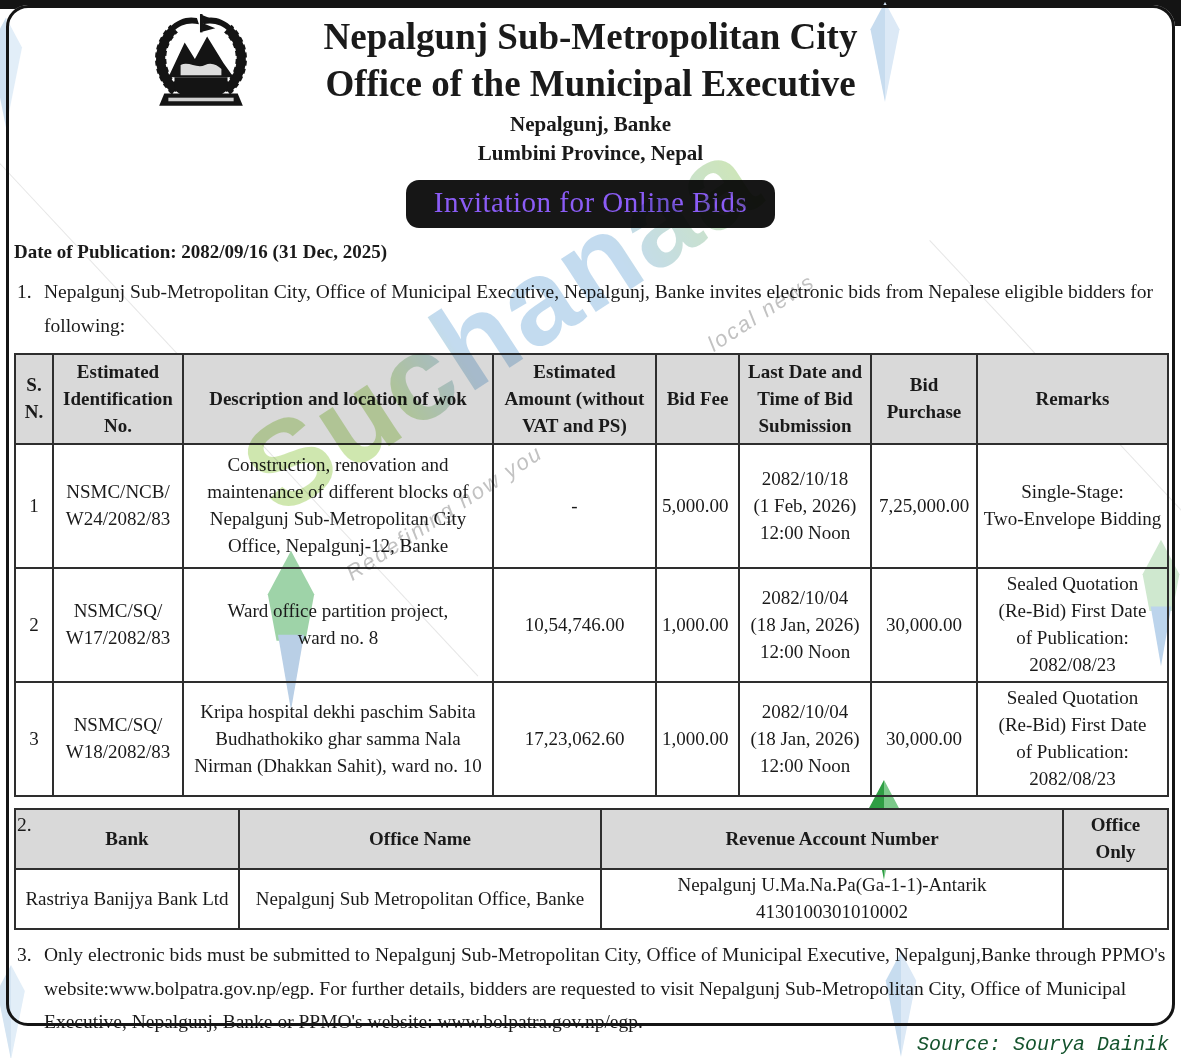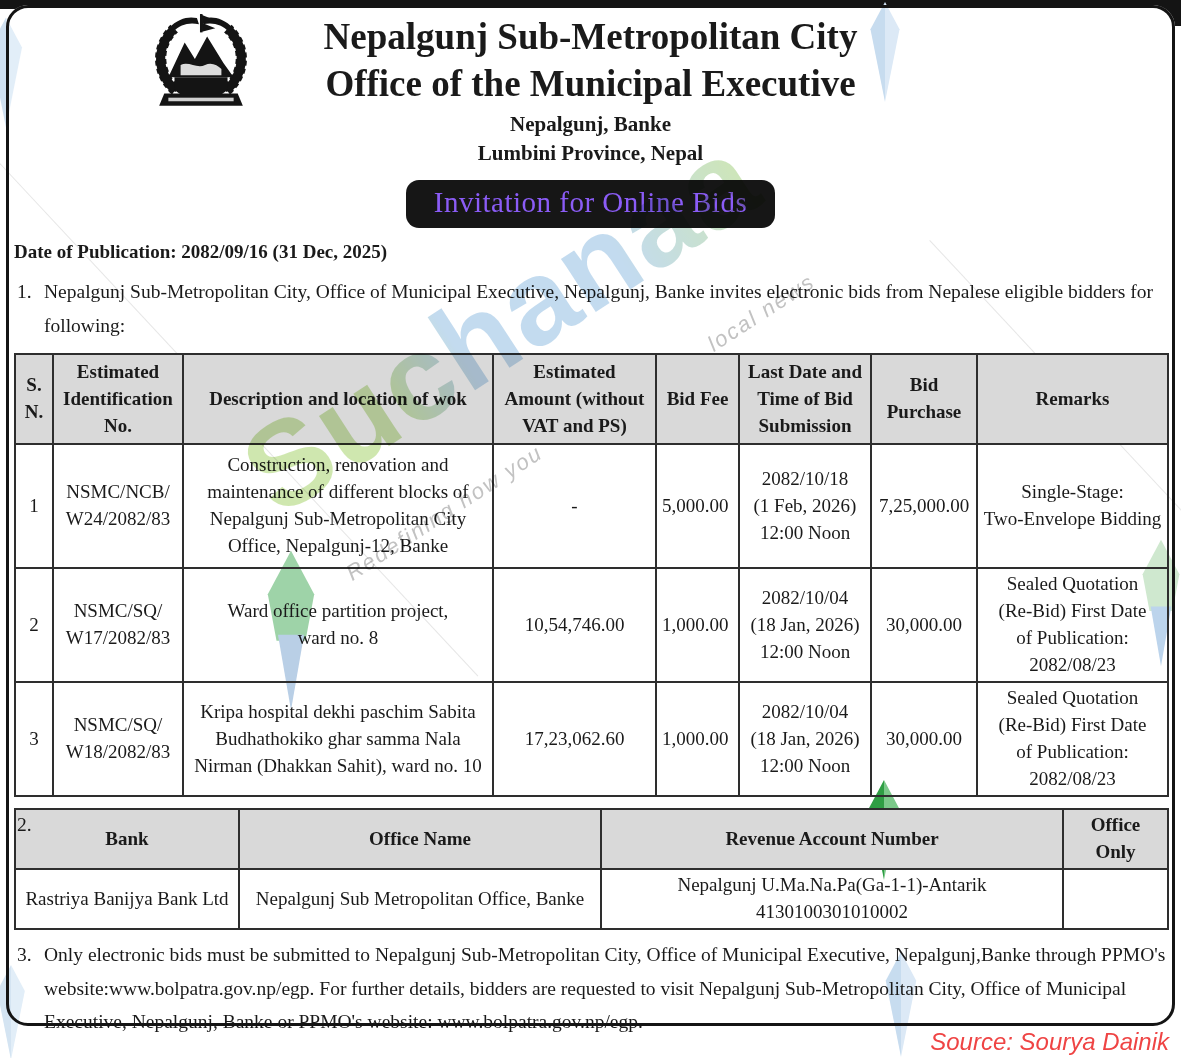--- a/index.html
+++ b/index.html
@@ -56,21 +56,21 @@
   .bids tbody tr:nth-child(1){height:124px;}
   .bids tbody tr:nth-child(2){height:112px;}
   .bids tbody tr:nth-child(3){height:114px;}
   .bids thead tr{height:90px;}
   .al-r{text-align:left;padding-right:7px;border-radius:24px;}
   .acct{margin-top:9px;}
   .acct thead tr{height:28px;margin-top:32px;}
   .acct tbody tr{height:52px;}
   .source{
     position:absolute;right:12px;bottom:2px;z-index:4;
-    font-family:Liberation Sans, sans-serif;font-style:italic;font-size:24px;color:#ef4444;
+    font-family:Liberation Mono, monospace;font-style:italic;font-size:20px;color:#14532d;
   }
 </style>
 </head>
 <body>
 
 <div class="stage">
 
   <div class="topbar"></div>
   <div class="corner-patch"></div>
   <div class="doc-fill"></div>

